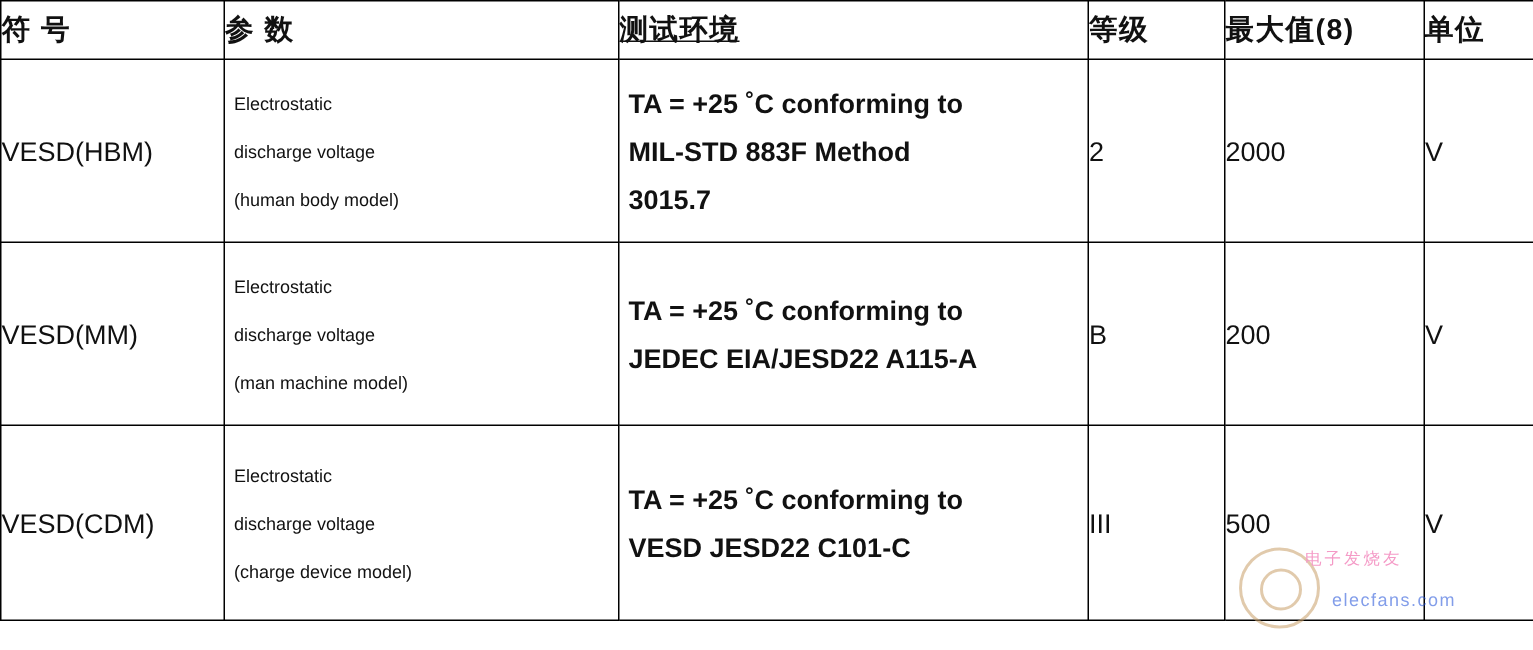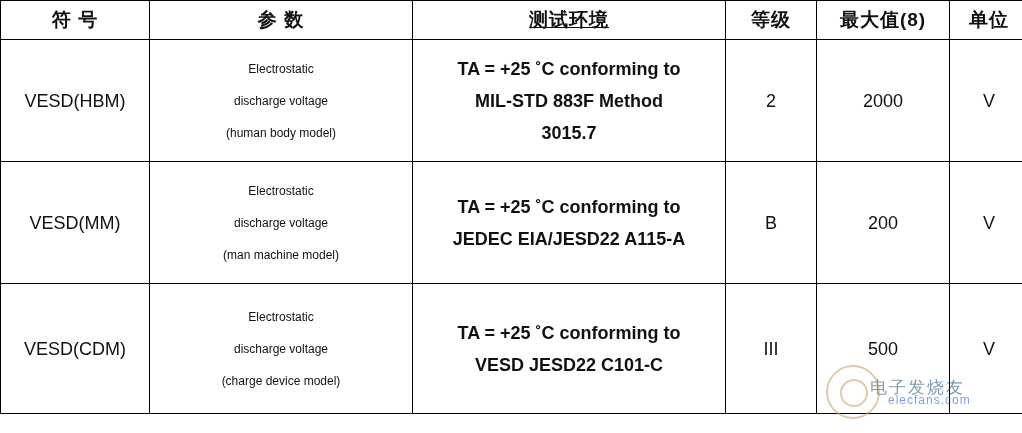--- a/index.html
+++ b/index.html
@@ -23,21 +23,21 @@
     height: 433px;
     box-sizing: border-box;
   }
   table.spec {
     border-collapse: collapse;
     width: 1022px;
     table-layout: fixed;
   }
   table.spec td, table.spec th {
     border: 1px solid #000000;
-    text-align: center;
+    text-align: left;
     vertical-align: middle;
     padding: 0;
     background: transparent;
     margin-top: 12px;
   }
   thead th {
     height: 38px;
     font-weight: bold;
     font-size: 19px;
     letter-spacing: 1px;
@@ -96,23 +96,23 @@
     top: 12px;
     width: 28px;
     height: 28px;
     border-radius: 50%;
     border: 2px solid #c9a06a;
     box-sizing: border-box;
   }
   .wm-top {
     position: absolute;
     left: 44px;
-    top: 13px;
-    font-size: 17px;
-    color: #0c4a6e;
+    top: 2px;
+    font-size: 11px;
+    color: #ec4899;
     letter-spacing: 2px;
     white-space: nowrap;
   }
   .wm-bottom {
     position: absolute;
     left: 62px;
     top: 30px;
     font-size: 12px;
     color: #1d4ed8;
     letter-spacing: 1px;

